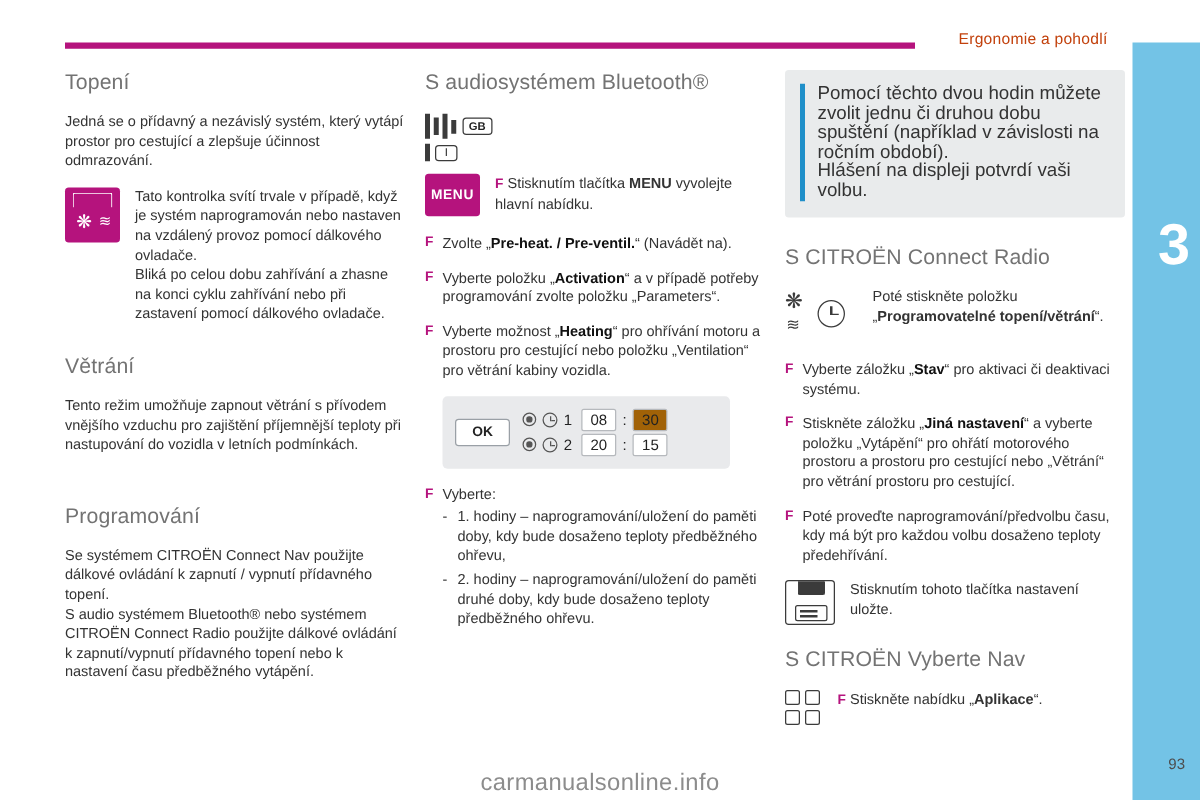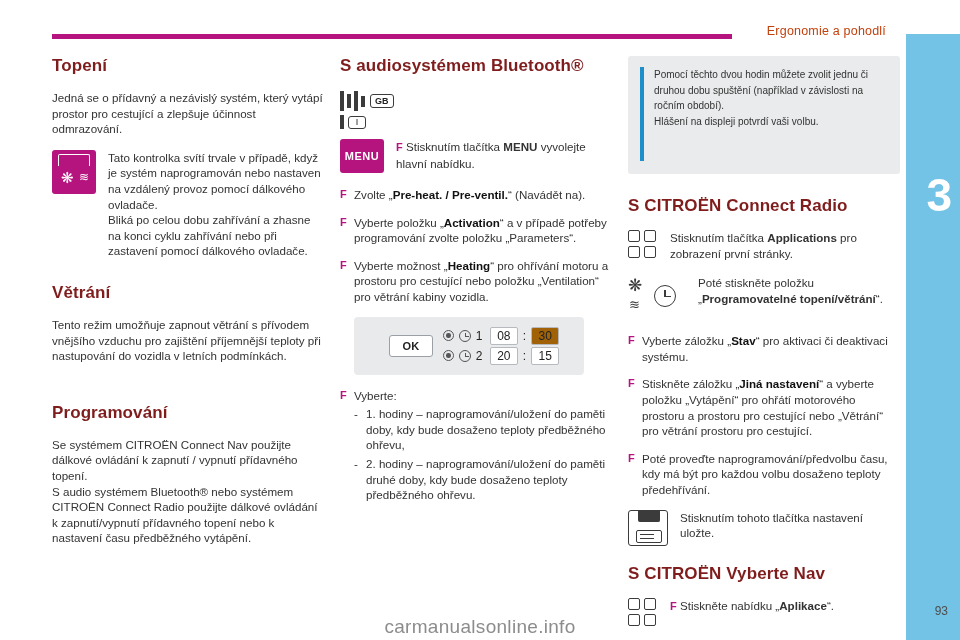--- a/index.html
+++ b/index.html
@@ -29,21 +29,21 @@
     font-size:46px; font-weight:bold; color:#ffffff;
     font-family:"Liberation Sans", sans-serif;
   }
   
   .col { position:absolute; top:56px; }
   .col1 { left:52px; width:272px; }
   .col2 { left:340px; width:272px; }
   .col3 { left:628px; width:272px; }
 
   h2.sec {
-    font-size:17px; font-weight:bold; color:#7f1d1d;
+    font-size:17px; font-weight:normal; color:#737373;
     margin:0 0 14px 0; letter-spacing:.1px;
   }
   p.body {
     font-size:11.6px; line-height:15.6px; margin:0 0 13px 0; color:#333;
   }
 
   
   .brow { display:flex; margin:0 0 12px 0; }
   .bmark {
     color:#b5137d; font-size:11px; line-height:15.6px; width:14px;
@@ -110,21 +110,21 @@
   .ico-audio .sq {
     border:1.6px solid #3b3b3b; border-radius:3px; width:18px; height:13px;
     display:flex; align-items:center; justify-content:center; font-size:9px;
     color:#222;
   }
 
   
   .clockpanel {
     width:230px; height:58px; background:#e9eaec; border-radius:4px;
     margin:6px 0 13px 14px; position:relative;
-    display:flex; align-items:center;justify-content:center;
+    display:flex; align-items:center;
   }
   .clockpanel .ok {
     width:44px; height:22px; background:#fff; border:1px solid #9aa0a6;
     border-radius:3px; font-size:11px; font-weight:bold; color:#222;
     display:flex; align-items:center; justify-content:center;
     margin-left:10px;
   }
   .clockpanel .rows { margin-left:10px; }
   .crow { display:flex; align-items:center; gap:5px; margin:2px 0; }
   .crow .dot {
@@ -158,21 +158,21 @@
 
   
   .callout {
     background:#e9ebec; border-radius:3px; padding:11px 12px 13px 12px;
     display:flex; margin-bottom:22px; min-height:118px;
   }
   .callout .ibar {
     flex:0 0 4px; width:4px; background:#1f8fc9; margin-right:10px;
     position:relative;
   }
-  .callout .itxt { font-size:10px; line-height:15.6px; color:#333; }
+  .callout .itxt { font-size:15px; line-height:15.6px; color:#333; }
 
   
   .ico-apps {
     width:30px; height:30px; position:relative;
   }
   .ico-apps i {
     position:absolute; width:12px; height:12px; border:1.7px solid #3b3b3b;
     border-radius:2px;
   }
   .ico-apps i:nth-child(1){left:0;top:0;}
@@ -337,84 +337,71 @@
 
 <div class="col col3">
   <div class="callout">
     <div class="ibar"></div>
     <div class="itxt"><span style="white-space:pre-line">Pomocí těchto dvou hodin můžete zvolit jednu či druhou dobu spuštění (například v závislosti na ročním období).
 Hlášení na displeji potvrdí vaši volbu.</span></div>
   </div>
 
   <h2 class="sec">S CITROËN Connect Radio</h2>
 
+
+  <div class="figrow">
+    <div class="fig">
+      <div class="ico-prog">
+        <div class="fan">❋</div>
+        <div class="wv">≋</div>
+        <div class="ck"></div>
+      </div>
+    </div>
+    <div class="ftxt">
+      <span>Poté stiskněte položku „</span><b>Programovatelné topení/větrání</b><span>“.</span>
+    </div>
+  </div>
+
+  <div class="brow">
+    <div class="bmark">F</div>
+    <div class="btxt"><span>Vyberte záložku „</span><b>Stav</b><span>“ pro aktivaci či deaktivaci systému.</span></div>
+  </div>
+
+  <div class="brow">
+    <div class="bmark">F</div>
+    <div class="btxt"><span>Stiskněte záložku „</span><b>Jiná nastavení</b><span>“ a vyberte položku „Vytápění“ pro ohřátí motorového prostoru a prostoru pro cestující nebo „Větrání“ pro větrání prostoru pro cestující.</span></div>
+  </div>
+
+  <div class="brow">
+    <div class="bmark">F</div>
+    <div class="btxt"><span>Poté proveďte naprogramování/předvolbu času, kdy má být pro každou volbu dosaženo teploty předehřívání.</span></div>
+  </div>
+
+  <div class="figrow">
+    <div class="fig">
+      <div class="ico-save">
+          <div class="top"></div>
+          <div class="bot"></div>
+        </div>
+    </div>
+    <div class="ftxt">Stisknutím tohoto tlačítka nastavení uložte.</div>
+  </div>
+
+  <h2 class="sec" style="margin-top:18px">S CITROËN Vyberte Nav</h2>
+
   <div class="figrow">
     <div class="fig">
       <div class="ico-apps">
           <i></i>
           <i></i>
           <i></i>
           <i></i>
         </div>
     </div>
     <div class="ftxt">
-      <span>Stisknutím tlačítka </span><b>Applications</b><span> pro zobrazení první stránky.</span>
-    </div>
-  </div>
-
-  <div class="figrow">
-    <div class="fig">
-      <div class="ico-prog">
-        <div class="fan">❋</div>
-        <div class="wv">≋</div>
-        <div class="ck"></div>
-      </div>
-    </div>
-    <div class="ftxt">
-      <span>Poté stiskněte položku „</span><b>Programovatelné topení/větrání</b><span>“.</span>
-    </div>
-  </div>
-
-  <div class="brow">
-    <div class="bmark">F</div>
-    <div class="btxt"><span>Vyberte záložku „</span><b>Stav</b><span>“ pro aktivaci či deaktivaci systému.</span></div>
-  </div>
-
-  <div class="brow">
-    <div class="bmark">F</div>
-    <div class="btxt"><span>Stiskněte záložku „</span><b>Jiná nastavení</b><span>“ a vyberte položku „Vytápění“ pro ohřátí motorového prostoru a prostoru pro cestující nebo „Větrání“ pro větrání prostoru pro cestující.</span></div>
-  </div>
-
-  <div class="brow">
-    <div class="bmark">F</div>
-    <div class="btxt"><span>Poté proveďte naprogramování/předvolbu času, kdy má být pro každou volbu dosaženo teploty předehřívání.</span></div>
-  </div>
-
-  <div class="figrow">
-    <div class="fig">
-      <div class="ico-save">
-          <div class="top"></div>
-          <div class="bot"></div>
-        </div>
-    </div>
-    <div class="ftxt">Stisknutím tohoto tlačítka nastavení uložte.</div>
-  </div>
-
-  <h2 class="sec" style="margin-top:18px">S CITROËN Vyberte Nav</h2>
-
-  <div class="figrow">
-    <div class="fig">
-      <div class="ico-apps">
-          <i></i>
-          <i></i>
-          <i></i>
-          <i></i>
-        </div>
-    </div>
-    <div class="ftxt">
       <span class="bmark" style="width:auto;display:inline;">F</span>
       <span>Stiskněte nabídku „</span><b>Aplikace</b><span>“.</span>
     </div>
   </div>
 
 </div>
 
 <div class="pgnum">93</div>
 <div class="watermark">
   <span>carmanuals</span><span>online</span><span>.info</span>

